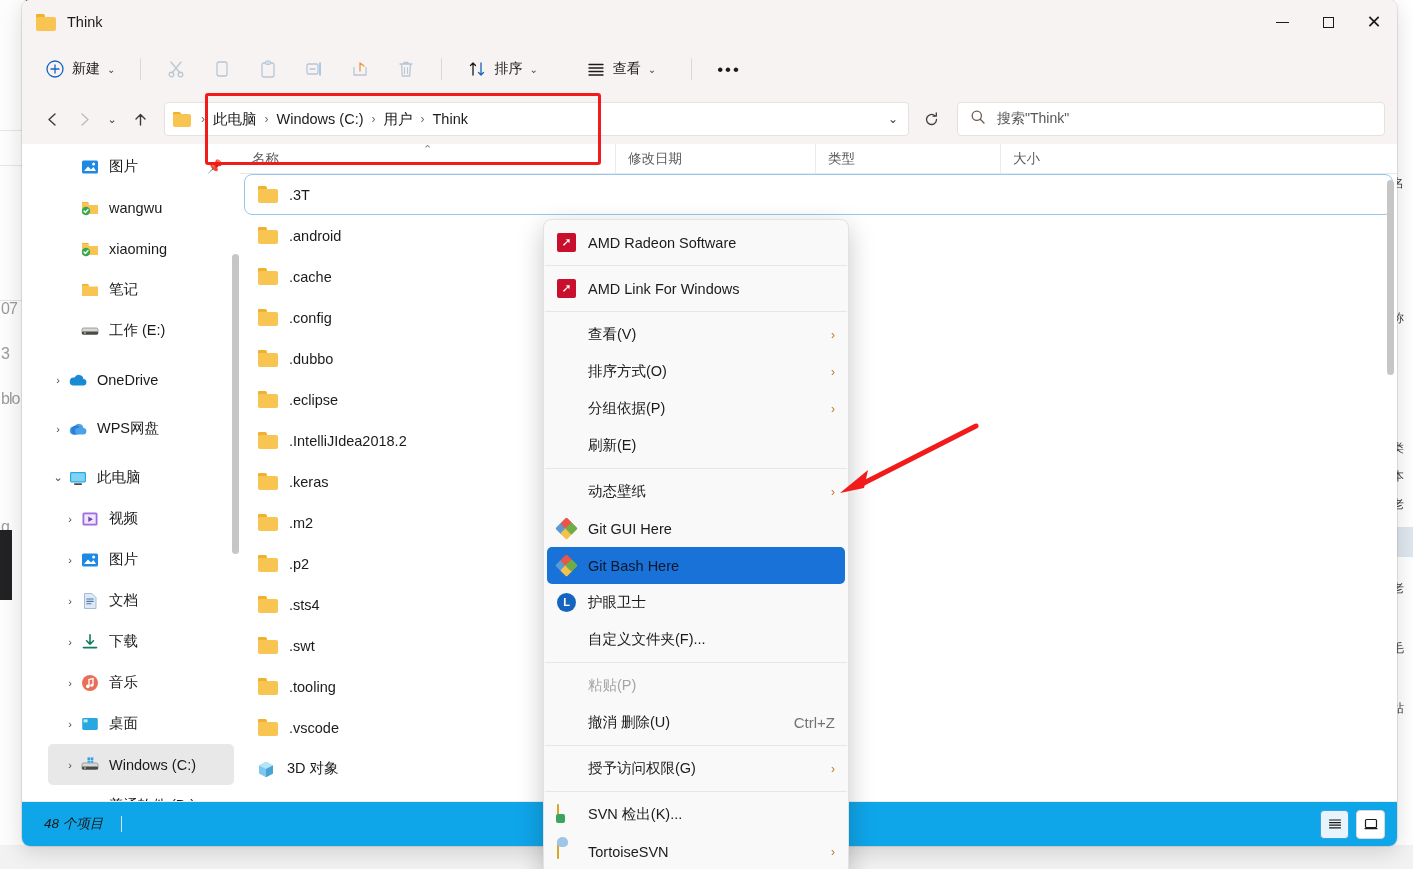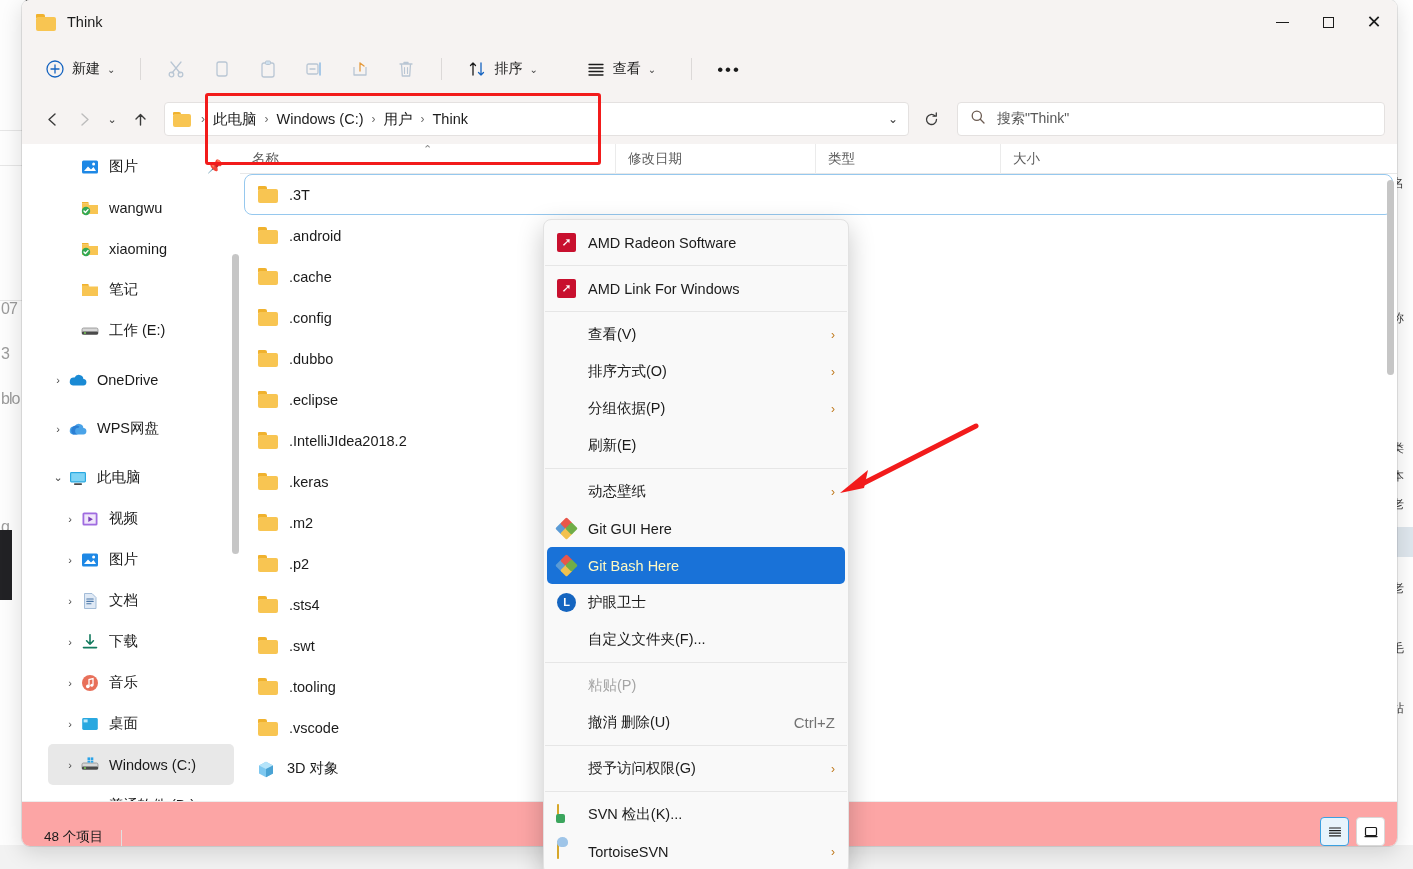--- a/index.html
+++ b/index.html
@@ -189,22 +189,22 @@
   .file-icon .tab{position:absolute;left:0;top:0;width:9px;height:4px;background:#f0b22e;border-radius:1px 2px 0 0;}
   .file-icon .body{position:absolute;left:0;top:3px;width:20px;height:14px;background:#f8c552;border-radius:2px;}
   .file-name { font-size:14.5px; color:#1b1b1b; white-space:nowrap; }
   #filelist-scroll {
     position:absolute; right:3px; top:36px; width:7px; height:195px;
     background:#c6c6c6; border-radius:4px;
   }
 
   
   #statusbar {
-    height: 45px; width:100%; background:#fca5a5; border-top:1px solid #ededed;
-    display:flex; align-items:flex-end; padding: 0 12px 0 22px;
+    height: 45px; width:100%; background:#0ea5e9; border-top:1px solid #ededed;
+    display:flex; align-items:center; padding: 0 12px 0 22px; font-style: italic;
   }
   #status-count { font-size:13.5px; color:#1b1b1b; }
   .status-sep { width:1px; height:16px; background:#e0e0e0; margin-left:18px; }
   .view-toggles { margin-left:auto; display:flex; gap:7px; }
   .view-btn {
     width:29px; height:29px; border:1px solid #d8d8d8; border-radius:4px;
     display:flex; align-items:center; justify-content:center; background:#fff; cursor:default;
   }
   .view-btn.active { border-color:#3ba0e0; background:#e8f4fc; }
 
@@ -213,21 +213,21 @@
     position:absolute; left: 543px; top: 219px; width: 306px;
     background:#f9f9f9; border:1px solid #e2e2e2; border-radius:8px;
     box-shadow: 0 8px 26px rgba(0,0,0,0.22);
     padding: 4px 0; z-index: 40; overflow:hidden;
   }
   .cm-item {
     display:flex; align-items:center; height: 37px;
     padding: 0 10px 0 10px; margin: 0 3px; border-radius:5px; cursor:default;
     font-size:14.5px; color:#1b1b1b; position:relative;
   }
-  .cm-item.highlighted { background:#1972d8; color:#fef9c3; }
+  .cm-item.highlighted { background:#1972d8; color:#0f172a; }
   .cm-item.disabled { color:#a5a5a5; }
   .cm-icon { width:20px; height:20px; min-width:20px; margin-right:11px; position:relative; }
   .cm-icon.empty { background:transparent; }
   .cm-label { white-space:nowrap; }
   .cm-accel { margin-left:auto; font-size:15px; color:#737373; padding-left:18px;text-align:center;}
   .cm-arrow { margin-left:auto; font-size:12px; color:#c07a1e; }
   .cm-sep { height:1px; background:#e6e6e6; margin: 4px 1px; }
 
   
   .amd-icon {

